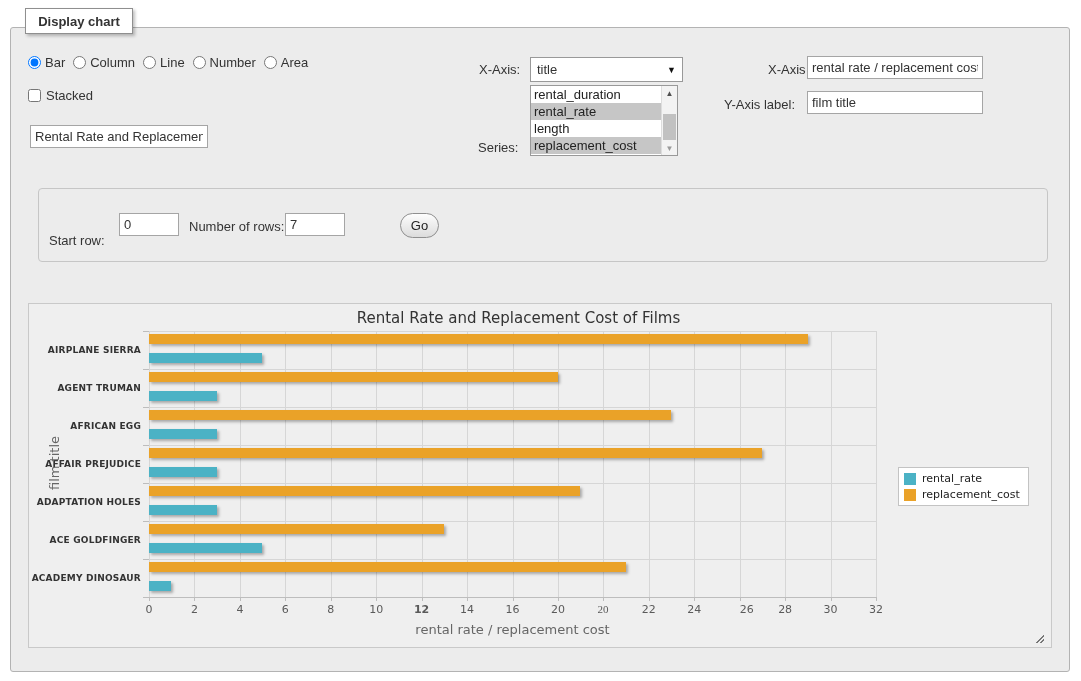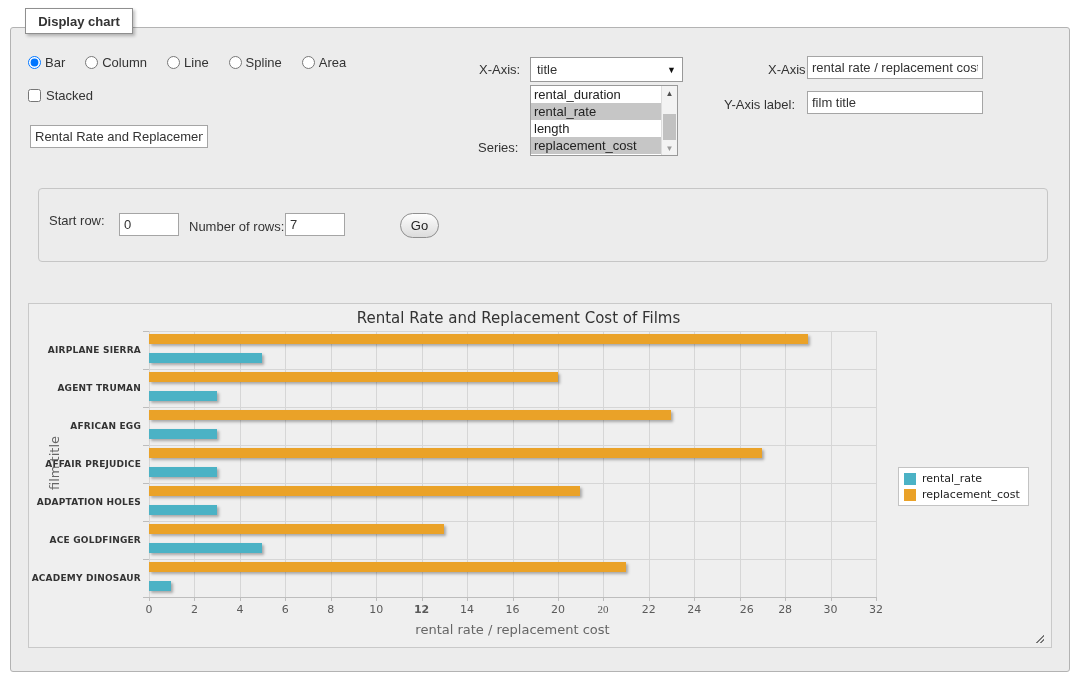--- a/index.html
+++ b/index.html
@@ -12,21 +12,21 @@
               background:#ececec; border:1px solid #b3b3b3; border-radius:3px; }
   .fieldset-legend { position:absolute; left:25px; top:8px; width:108px; height:26px;
                      background:#fff; border:1px solid #8f8f8f; box-shadow:2px 2px 3px rgba(0,0,0,0.25);
                      font-size:13px; font-weight:bold; color:#333; display:flex; align-items:center; justify-content:center; z-index:5; }
 
   .lbl { position:absolute; font-size:13px; color:#333; white-space:nowrap; }
   .txt { position:absolute; height:23px; border:1px solid #a5a5a5; background:#fff;
          font-family:"Liberation Sans", sans-serif; font-size:13px; color:#333; padding:0 4px; outline:none; }
 
   
-  .radio-row { position:absolute; left:28px; top:55px; display:flex; align-items:flex-start; gap:20px; font-size:13px; color:#333; }
+  .radio-row { position:absolute; left:28px; top:55px; display:flex; align-items:flex-start; gap:8px; font-size:13px; color:#333; }
   .radio-item { display:flex; align-items:center; gap:4px; }
   .check-row { position:absolute; left:28px; top:88px; display:flex; align-items:center; gap:5px; font-size:13px; color:#333; }
 
   
   .select-box { position:absolute; left:530px; top:57px; width:153px; height:25px;
                 background:#fff; border:1px solid #999; display:flex; align-items:center;
                 font-size:13px; color:#333; padding:0 6px; cursor:default; }
   .select-box .arrow { margin-left:auto; font-size:9px; color:#111; }
 
   
@@ -85,21 +85,21 @@
     <span class="radio-item">
       <input type="radio" name="ctype" id="ct1" style="">
       <label for="ct1">Column</label>
     </span>
     <span class="radio-item">
       <input type="radio" name="ctype" id="ct2" style="">
       <label for="ct2">Line</label>
     </span>
     <span class="radio-item">
       <input type="radio" name="ctype" id="ct3" style="">
-      <label for="ct3">Spline</label>
+      <label for="ct3">Number</label>
     </span>
     <span class="radio-item">
       <input type="radio" name="ctype" id="ct4" style="">
       <label for="ct4">Area</label>
     </span>
   </div>
 
   <div class="check-row">
     <input type="checkbox" id="stacked" style="">
     <label for="stacked">Stacked</label>
@@ -127,21 +127,21 @@
       <div class="sb-btn sb-down">▼</div>
     </div>
   </div>
 
   <div class="lbl" style="left:724px; top:62px;margin-left:44px;">X-Axis label:</div>
   <input class="txt" style="left: 807px; top: 56px; width: 176px;" value="rental rate / replacement cost">
   <div class="lbl" style="left:724px; top:97px;">Y-Axis label:</div>
   <input class="txt" style="left: 807px; top: 91px; width: 176px;" value="film title">
 
   <div class="rows-panel">
-    <div class="lbl" style="left:10px; top:24px;">Start row:</div>
+    <div class="lbl" style="left:10px; top:44px;">Start row:</div>
     <input class="txt" style="left: 80px; top: 24px; width: 60px;" value="0">
     <div class="lbl" style="left:150px; top:30px;">Number of rows:</div>
     <input class="txt" style="left: 246px; top: 24px; width: 60px;" value="7">
     <button class="go-btn">Go</button>
   </div>
 
   <div class="chart-panel" id="chart-panel">
     <div class="resize-handle"></div>
   <div class="chart-title" style="left: 489.5px;">Rental Rate and Replacement Cost of Films</div>
       <div class="plot" style="left: 120px; top: 27px; width: 727px; height: 266px;"></div>

